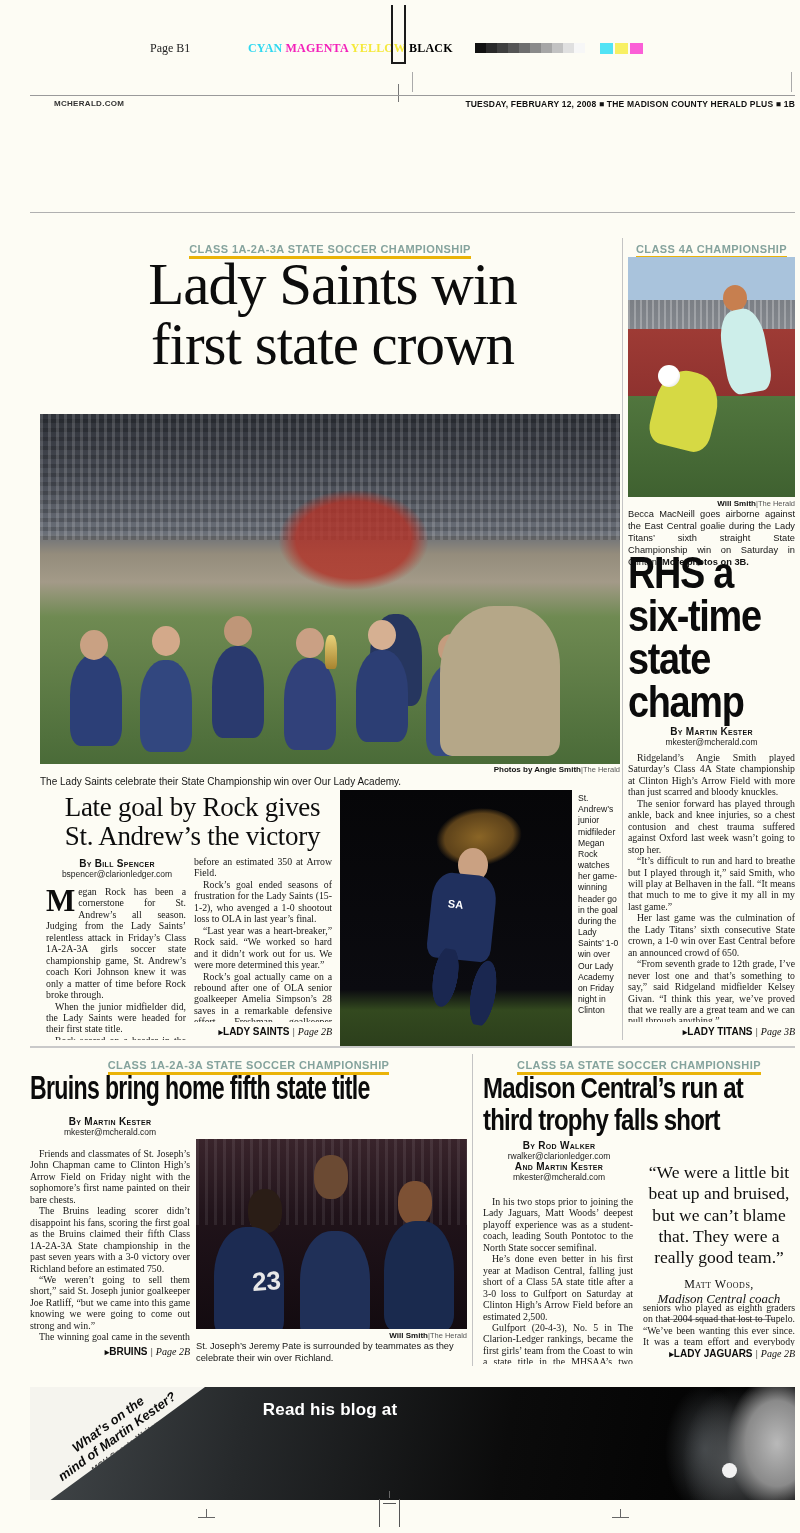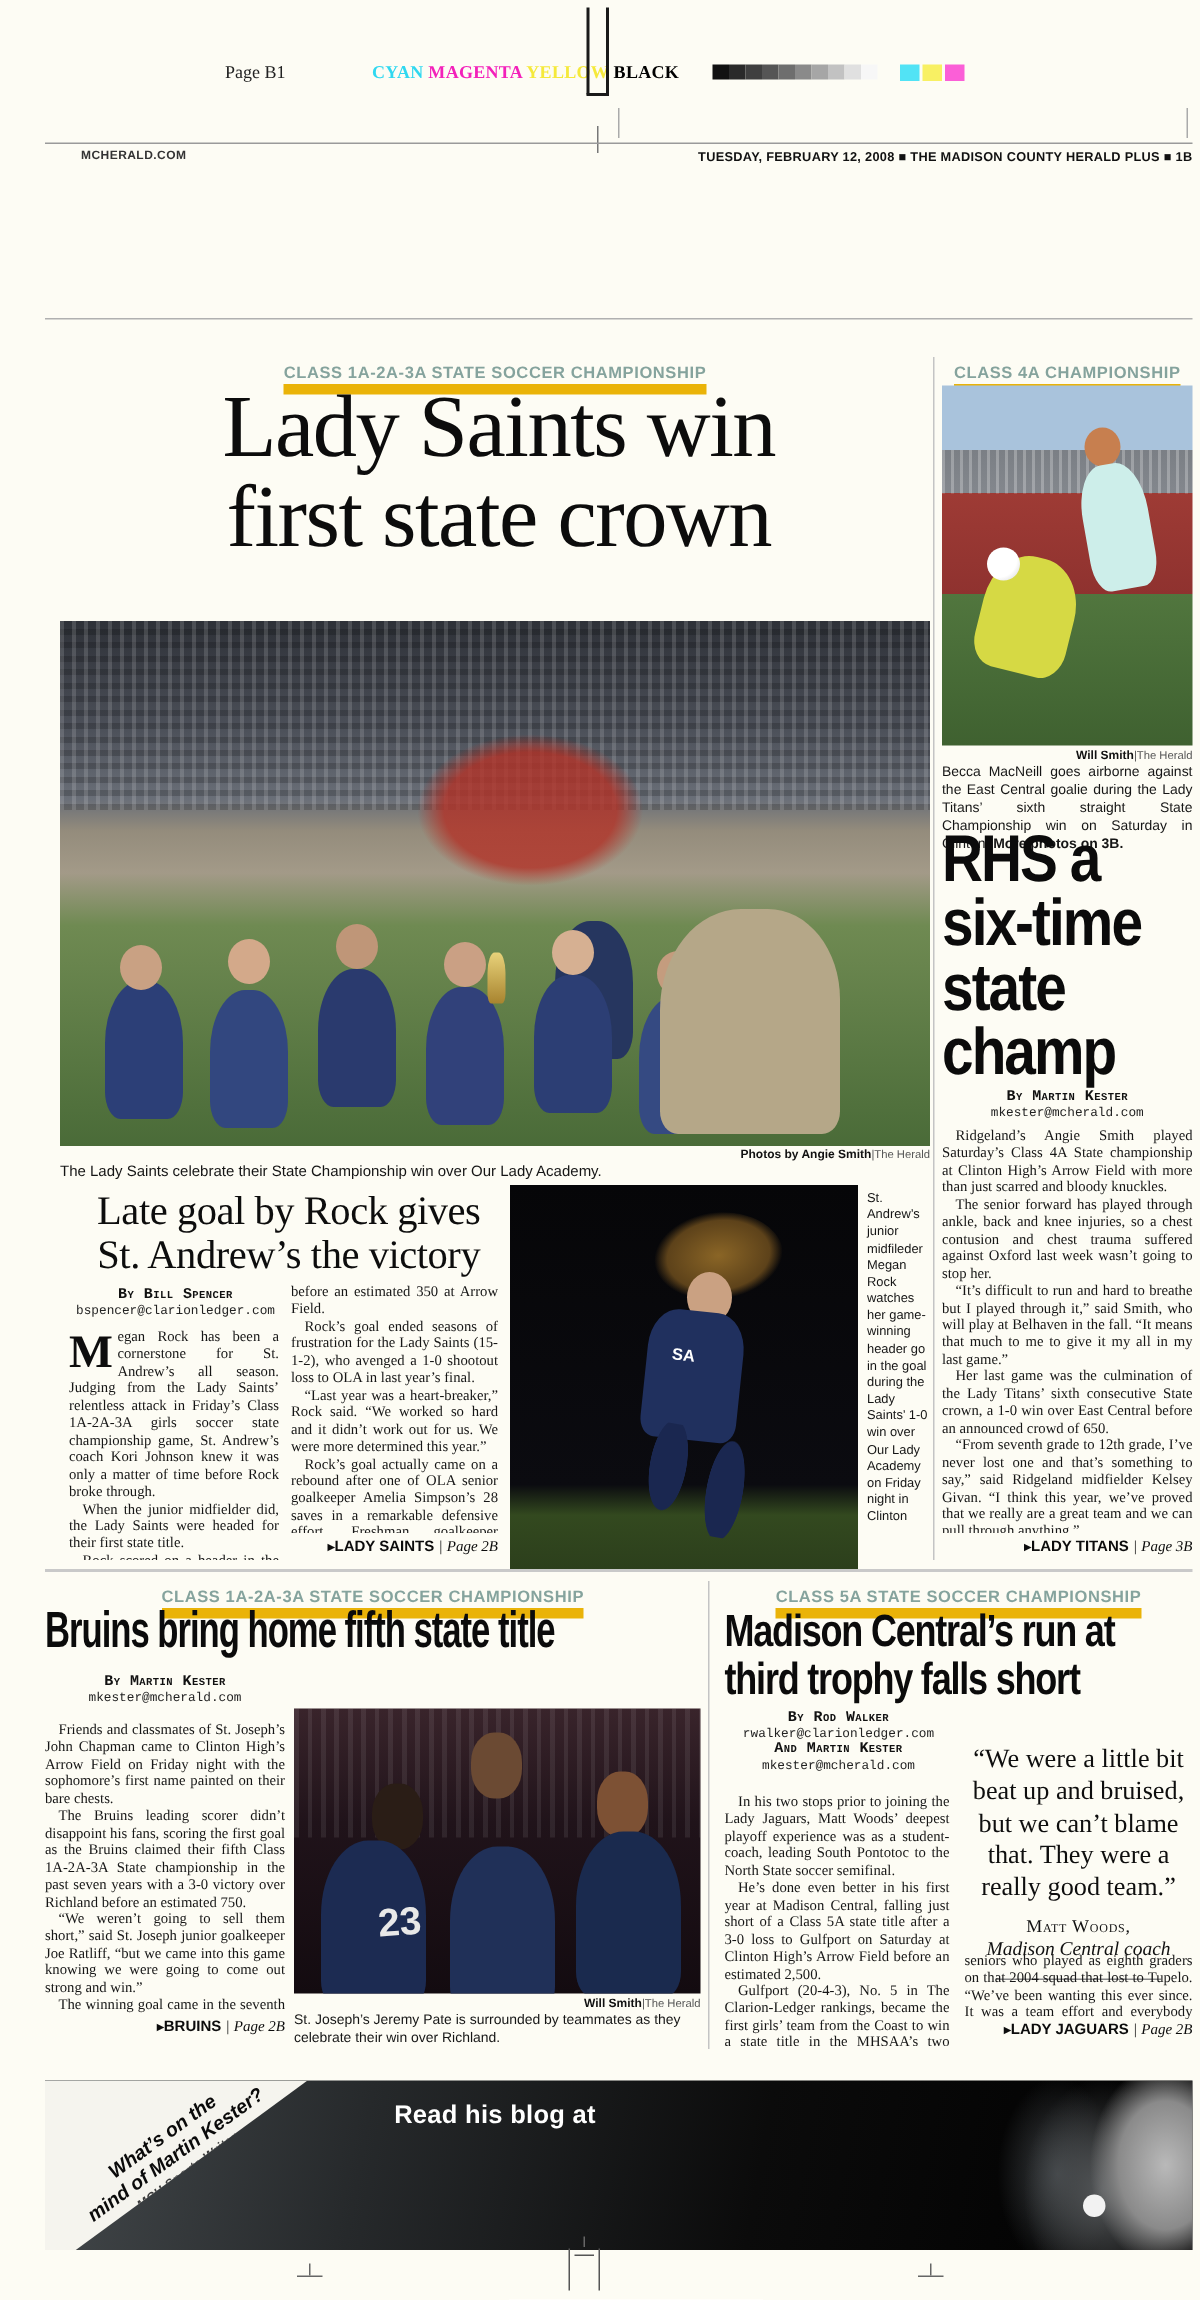--- a/index.html
+++ b/index.html
@@ -31,42 +31,42 @@
     font:700 8.5px "Liberation Sans", sans-serif; color:#111; letter-spacing:.2px; }
 
   
   .mast-rule { left:30px; top:212px; width:765px; height:1px; background:#b0b0b0; }
   .masthead { left:46px; top:108px; font:400 108px/1 "Liberation Serif", serif;
     color:#b5c3bf; letter-spacing:-3px; }
 
   
   .kicker-wrap { text-align:center; }
   .kicker { display:inline-block; font:700 11px "Liberation Sans", sans-serif;
-    color:#85a39d; letter-spacing:.4px; border-bottom:7px solid #eab308; padding-bottom:1px; }
+    color:#85a39d; letter-spacing:.4px; border-bottom:3px solid #eab308; padding-bottom:1px; }
   .vrule { width:1px; background:#c4c4c4; }
   .divider { left:30px; top:1046px; width:765px; height:2px; background:#c9c9c9; }
 
   
   .lead-headline { left:45px; top:254px; width:575px; text-align:center;
     font:400 59px/1.02 "Liberation Serif", serif; color:#0c0c0c; letter-spacing:-1px; }
   .serif-sub { left:40px; top:793px; width:305px; text-align:center;
     font:400 27px/1.08 "Liberation Serif", serif; color:#0d0d0d; letter-spacing:-.3px; }
   .cond { display:inline-block; white-space:nowrap; transform-origin:0 50%; }
   .hl-titans { left:628px; top:551px; width:167px; font:700 44px/0.98 "Liberation Sans", sans-serif;
     color:#0b0b0b; letter-spacing:-1.5px; }
   .hl-titans .cond { transform:scaleX(.86); }
   .hl-bruins { left:30px; top:1070px; width:437px; font:700 34px/1 "Liberation Sans", sans-serif;
     color:#0b0b0b; letter-spacing:-1px; }
   .hl-bruins .cond { transform:scaleX(.68); }
   .hl-jags { left:483px; top:1072px; width:312px; font:700 30px/1.05 "Liberation Sans", sans-serif;
     color:#0b0b0b; letter-spacing:-1px; }
   .hl-jags .cond { transform:scaleX(.8); }
 
   
-  .byline { text-align:center; font-family:Liberation Mono, monospace; }
+  .byline { text-align:center; font-family:Liberation Sans, sans-serif; }
   .byline .by { font-variant:small-caps; font-weight:700; font-size:10px; letter-spacing:.3px; color:#111; }
   .byline .em { font-size:8.5px; color:#222;text-align:center; }
 
   
   .col { overflow:hidden; text-align:justify; font:400 9.8px/1.17 "Liberation Serif", serif; color:#161616; }
   .col p { text-indent:9px; margin:0; }
   .col p.noindent { text-indent:0; }
   .dropcap { float:left; font:700 31px/0.82 "Liberation Serif", serif; padding:2px 3px 0 0; color:#0d0d0d; }
 
   

